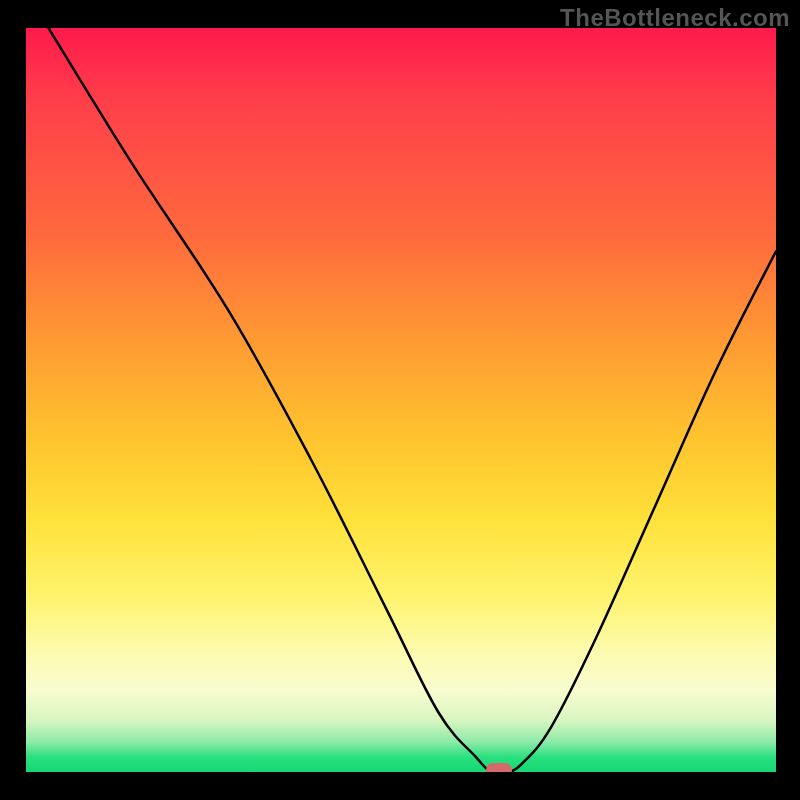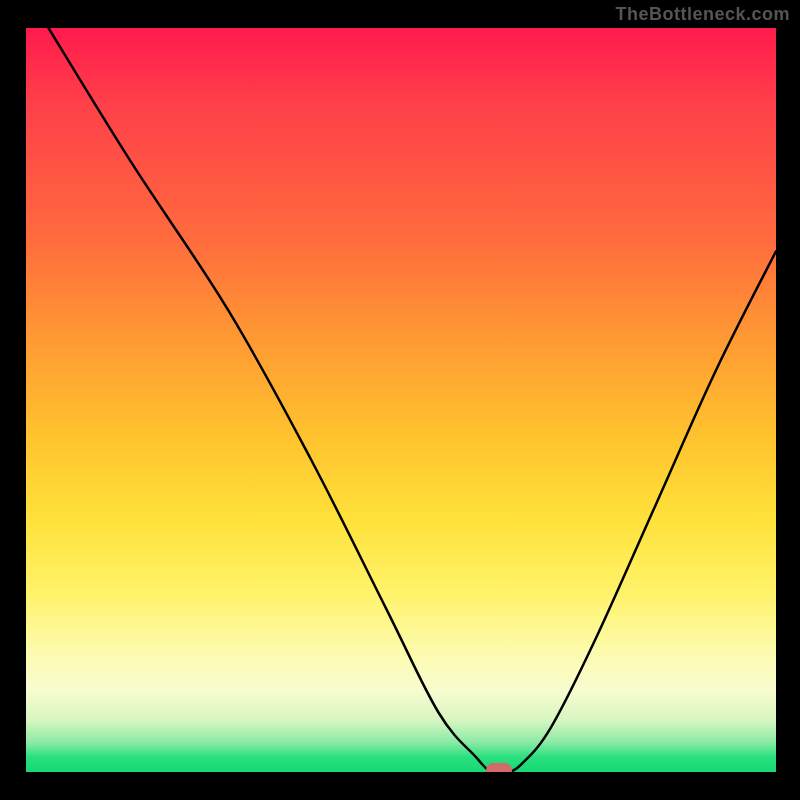--- a/index.html
+++ b/index.html
@@ -15,21 +15,21 @@
     position: relative;
     width: 800px;
     height: 800px;
     background: #000;
   }
   .watermark {
     position: absolute;
     top: 4px;
     right: 10px;
     color: #555;
-    font-size: 18px;
+    font-size: 24px;
     font-weight: 600;
     letter-spacing: 0.5px;
     z-index: 10;
     margin-left: 40px;
   }
   
   .plot-area {
     position: absolute;
     left: 26px;
     top: 28px;

